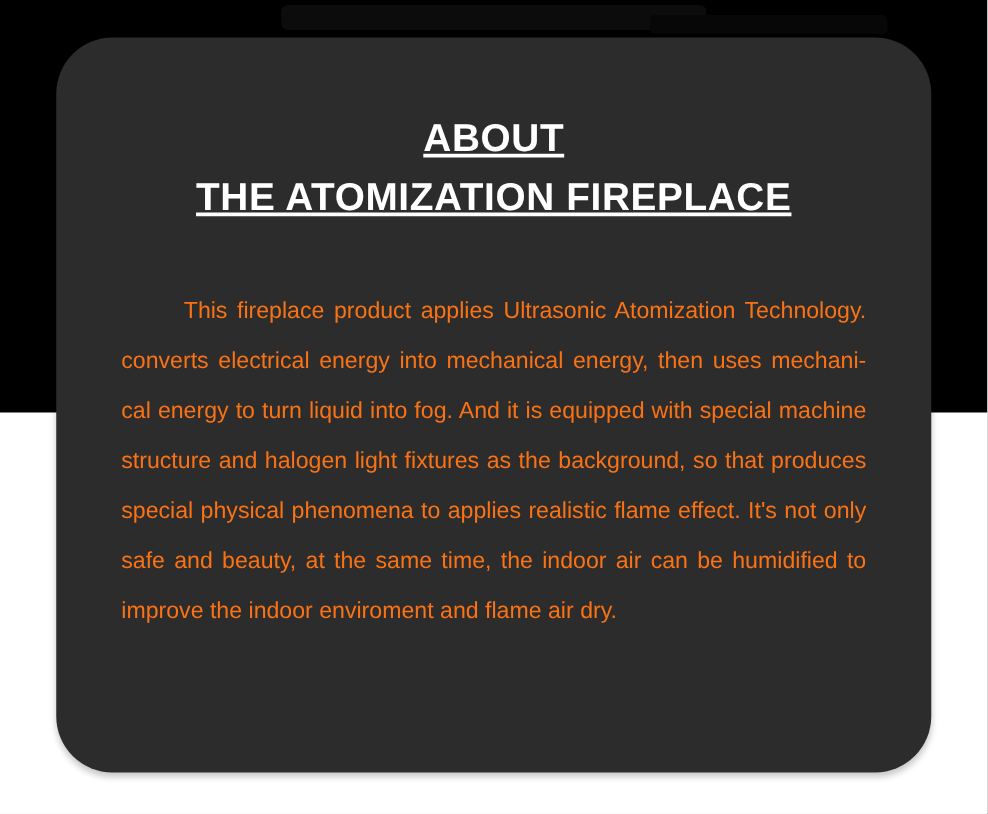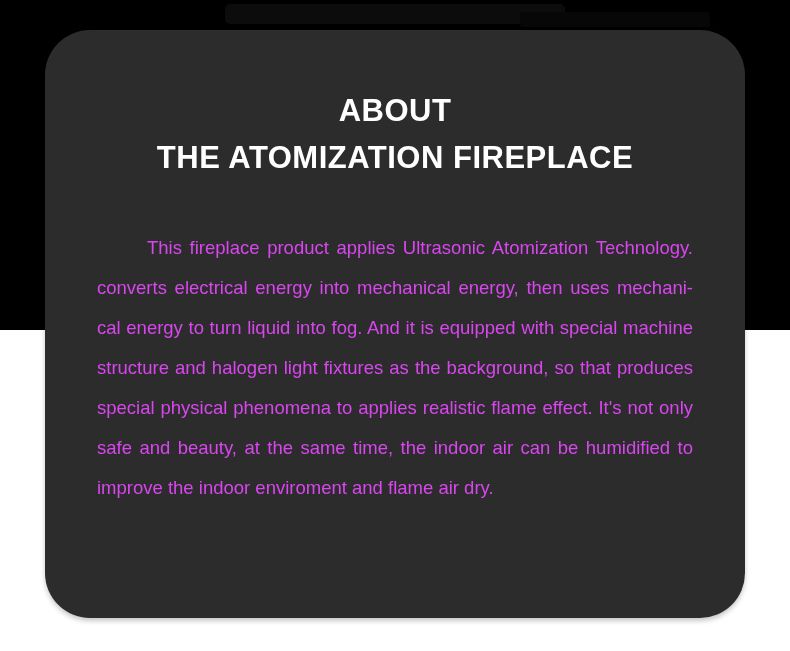--- a/index.html
+++ b/index.html
@@ -57,25 +57,26 @@
     margin: 57px 0 0 0;
     text-align: center;
     color: #ffffff;
     font-size: 31px;
     line-height: 47px;
     font-weight: bold;
     letter-spacing: 0.5px;
   }
   .card-title .title-line {
     display: block;
+    text-decoration: underline;
   }
   .about-paragraph {
     margin: 47px auto 0 auto;
     width: 596px;
-    color: #d946ef;
+    color: #f97316;
     font-size: 18.5px;
     line-height: 40px;
     font-weight: normal;
   }
   .paragraph-line {
     text-align: justify;
     text-align-last: justify;
   }
   .paragraph-line.first {
     padding-left: 50px;

